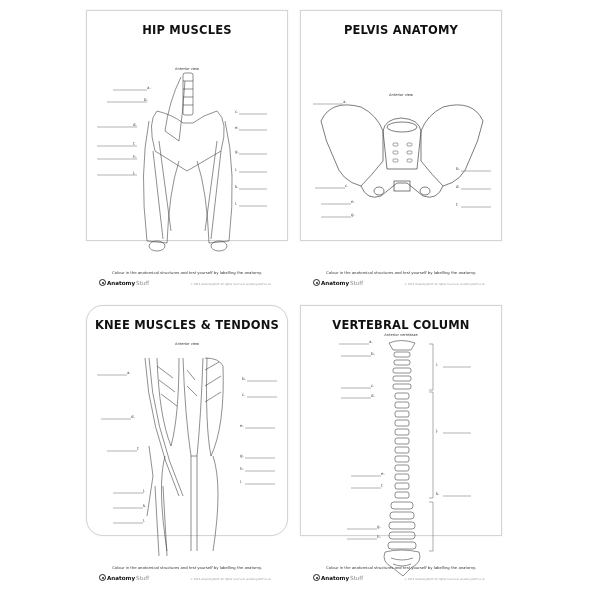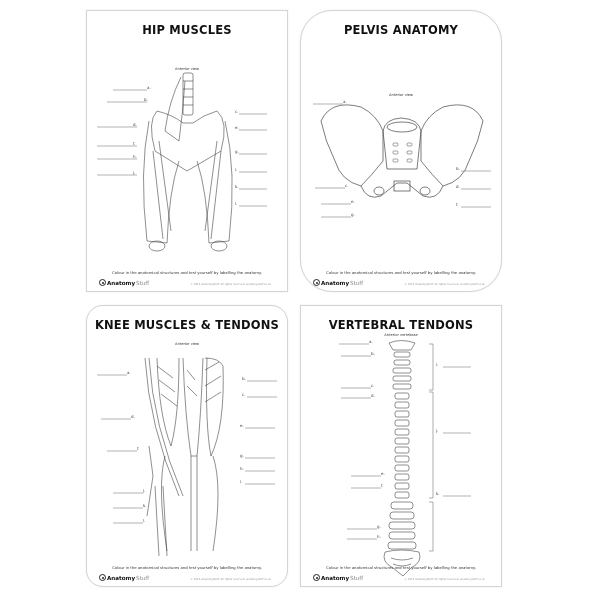--- a/index.html
+++ b/index.html
@@ -1,17 +1,17 @@
 <!DOCTYPE html>
 <html><head>
 <meta charset="utf-8">
 <style>
   html,body{margin:0;padding:0;background:#fff;}
   body{width:600px;height:600px;position:relative;overflow:hidden;font-family:"DejaVu Sans",sans-serif;}
-  .card{position:absolute;width:202px;height:282px;background:#fff;border:1px solid #d4d4d4;box-shadow:0 0 2px rgba(0,0,0,0.08);box-sizing:border-box;}
+  .card{position:absolute;width:202px;height:231px;background:#fff;border:1px solid #d4d4d4;box-shadow:0 0 2px rgba(0,0,0,0.08);box-sizing:border-box;}
   .title{position:absolute;left:0;right:0;top:12px;text-align:center;font-family:"DejaVu Sans",sans-serif;font-weight:bold;font-size:11.5px;color:#111;letter-spacing:0.2px;}
   .subtitle{position:absolute;left:0;right:0;text-align:center;font-size:3.6px;color:#333;}
   .instr{position:absolute;left:0;right:0;top:259px;text-align:center;font-size:3.8px;color:#333;}
   .logo{position:absolute;left:12px;top:268px;display:flex;align-items:center;gap:1px;font-size:5.6px;}
   .logo-mark{width:7px;height:7px;border:1px solid #222;border-radius:50%;box-sizing:border-box;position:relative;}
   .logo-mark::after{content:"";position:absolute;left:1.5px;top:1.5px;width:2px;height:2px;background:#222;border-radius:50%;}
   .logo-b{font-weight:bold;color:#111;}
   .logo-l{color:#888;}
   .copy{position:absolute;right:16px;top:272px;font-size:2.6px;color:#999;}
   svg.fig{position:absolute;left:0;top:0;}
@@ -74,21 +74,21 @@
   </svg>
   <div class="instr">Colour in the anatomical structures and test yourself by labelling the anatomy.</div>
   <div class="logo">
     <span class="logo-mark"></span>
     <span class="logo-b">Anatomy</span>
       <span class="logo-l">Stuff</span>
   </div>
   <div class="copy">© 2015 AnatomyStuff. All rights reserved. anatomystuff.co.uk</div>
 </div>
 
-<div class="card" style="left:300px;top:10px;border-radius:32px;">
+<div class="card" style="left:300px;top:10px;">
   <div class="title">PELVIS ANATOMY</div>
   <div class="subtitle" style="top:82px;">Anterior view</div>
   <svg class="fig" width="202" height="285">
     <g fill="none" stroke="#444" stroke-width="0.7">
       <path d="M20 110 Q30 88 60 96 Q76 104 82 120 L82 150 Q70 165 60 175 Q40 170 34 150 Q24 130 20 110Z"></path>
       <path d="M182 110 Q172 88 142 96 Q126 104 120 120 L120 150 Q132 165 142 175 Q162 170 168 150 Q178 130 182 110Z"></path>
       <path d="M82 120 Q84 108 100 107 Q118 108 120 120 L116 158 L86 158Z"></path>
       <ellipse cx="101" cy="116" rx="15" ry="5"></ellipse>
       <path d="M60 175 Q66 190 80 185 L96 172 L106 172 L122 185 Q136 190 142 175"></path>
       <rect x="93" y="170" width="16" height="10"></rect>
@@ -178,21 +178,21 @@
   <div class="instr">Colour in the anatomical structures and test yourself by labelling the anatomy.</div>
   <div class="logo">
     <span class="logo-mark"></span>
     <span class="logo-b">Anatomy</span>
       <span class="logo-l">Stuff</span>
   </div>
   <div class="copy">© 2015 AnatomyStuff. All rights reserved. anatomystuff.co.uk</div>
 </div>
 
 <div class="card" style="left:300px;top:305px;">
-  <div class="title">VERTEBRAL TENDONS</div>
+  <div class="title">VERTEBRAL COLUMN</div>
   <div class="subtitle" style="top:27px;">Anterior vertebrae</div>
   <svg class="fig" width="202" height="285">
     <g fill="none" stroke="#444" stroke-width="0.6">
       <path d="M88 37 Q100 32 114 37 L110 44 L92 44Z"></path>
       <g id="vb">
         <rect x="93" y="46" width="16" height="5" rx="2"></rect>
           <rect x="93" y="54" width="16" height="5" rx="2"></rect>
           <rect x="92" y="62" width="18" height="5" rx="2"></rect>
           <rect x="92" y="70" width="18" height="5" rx="2"></rect>
           <rect x="92" y="78" width="18" height="5" rx="2"></rect>

